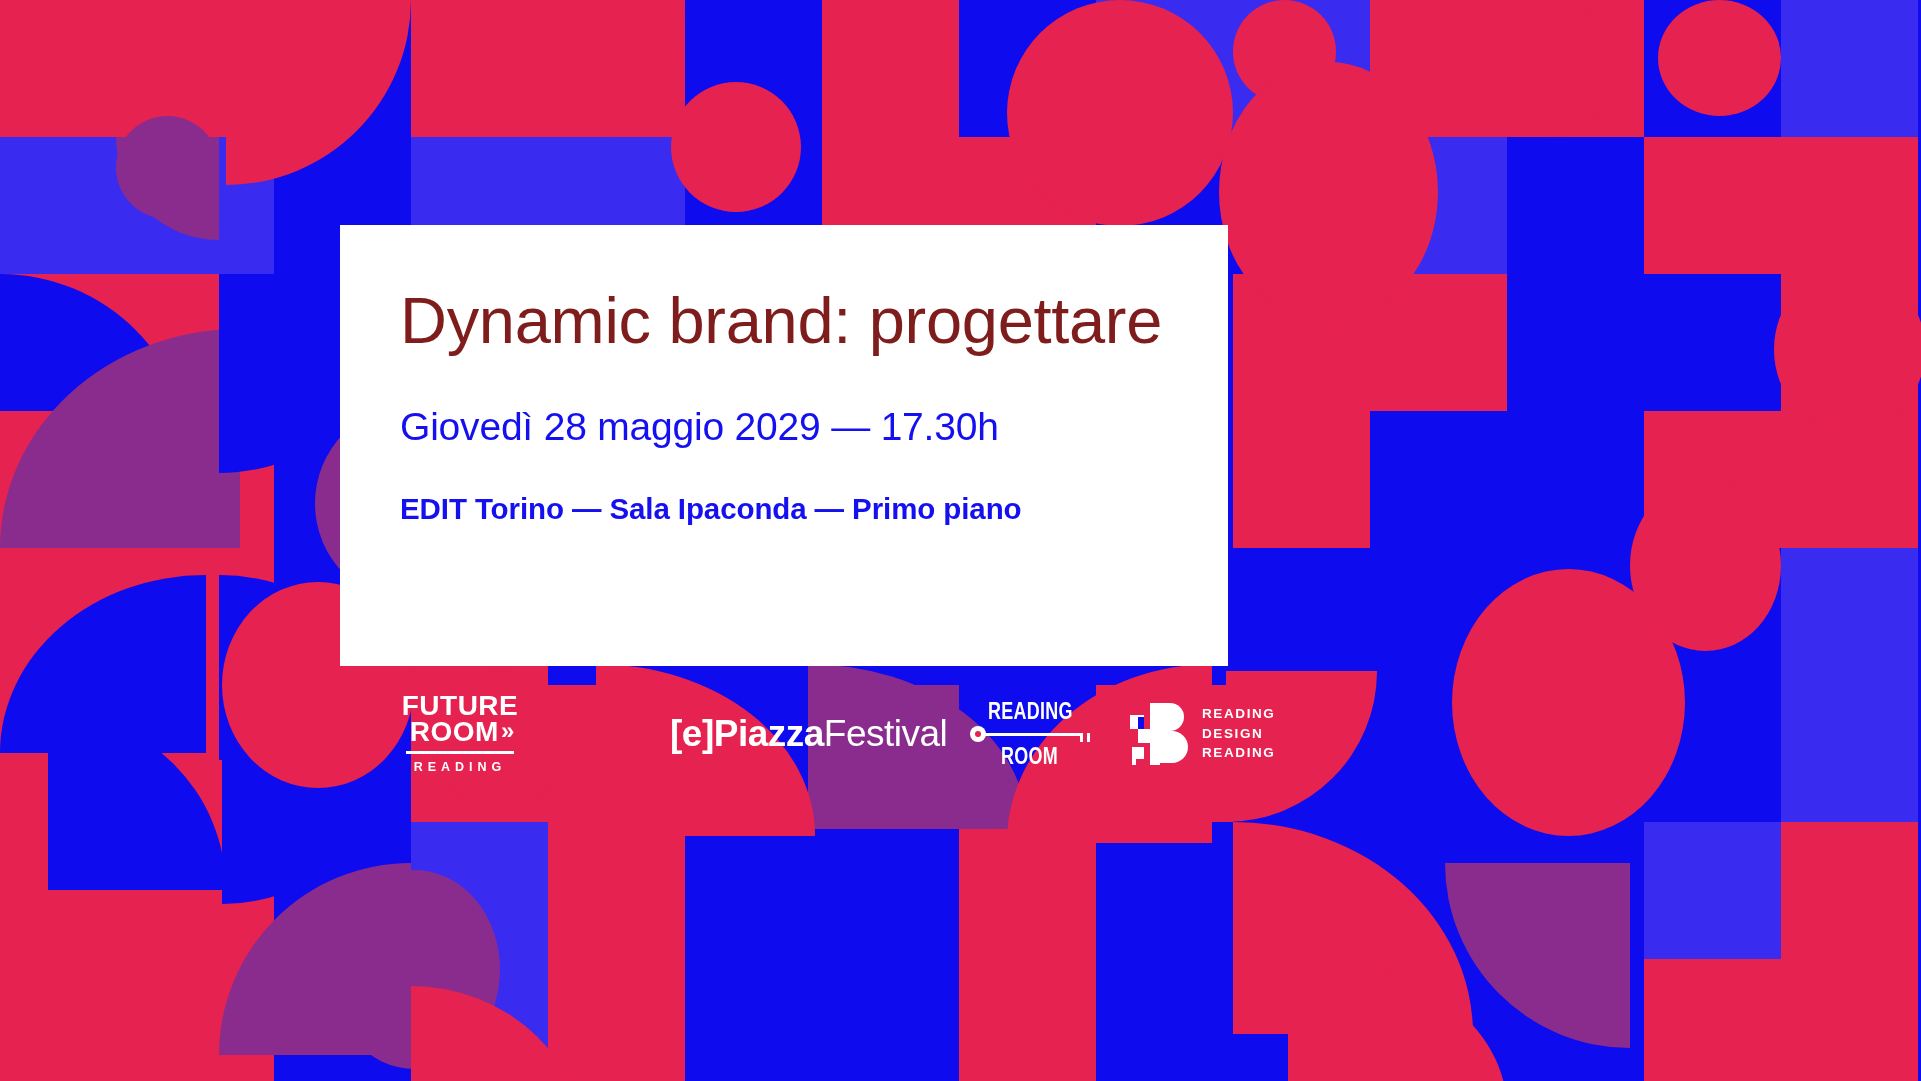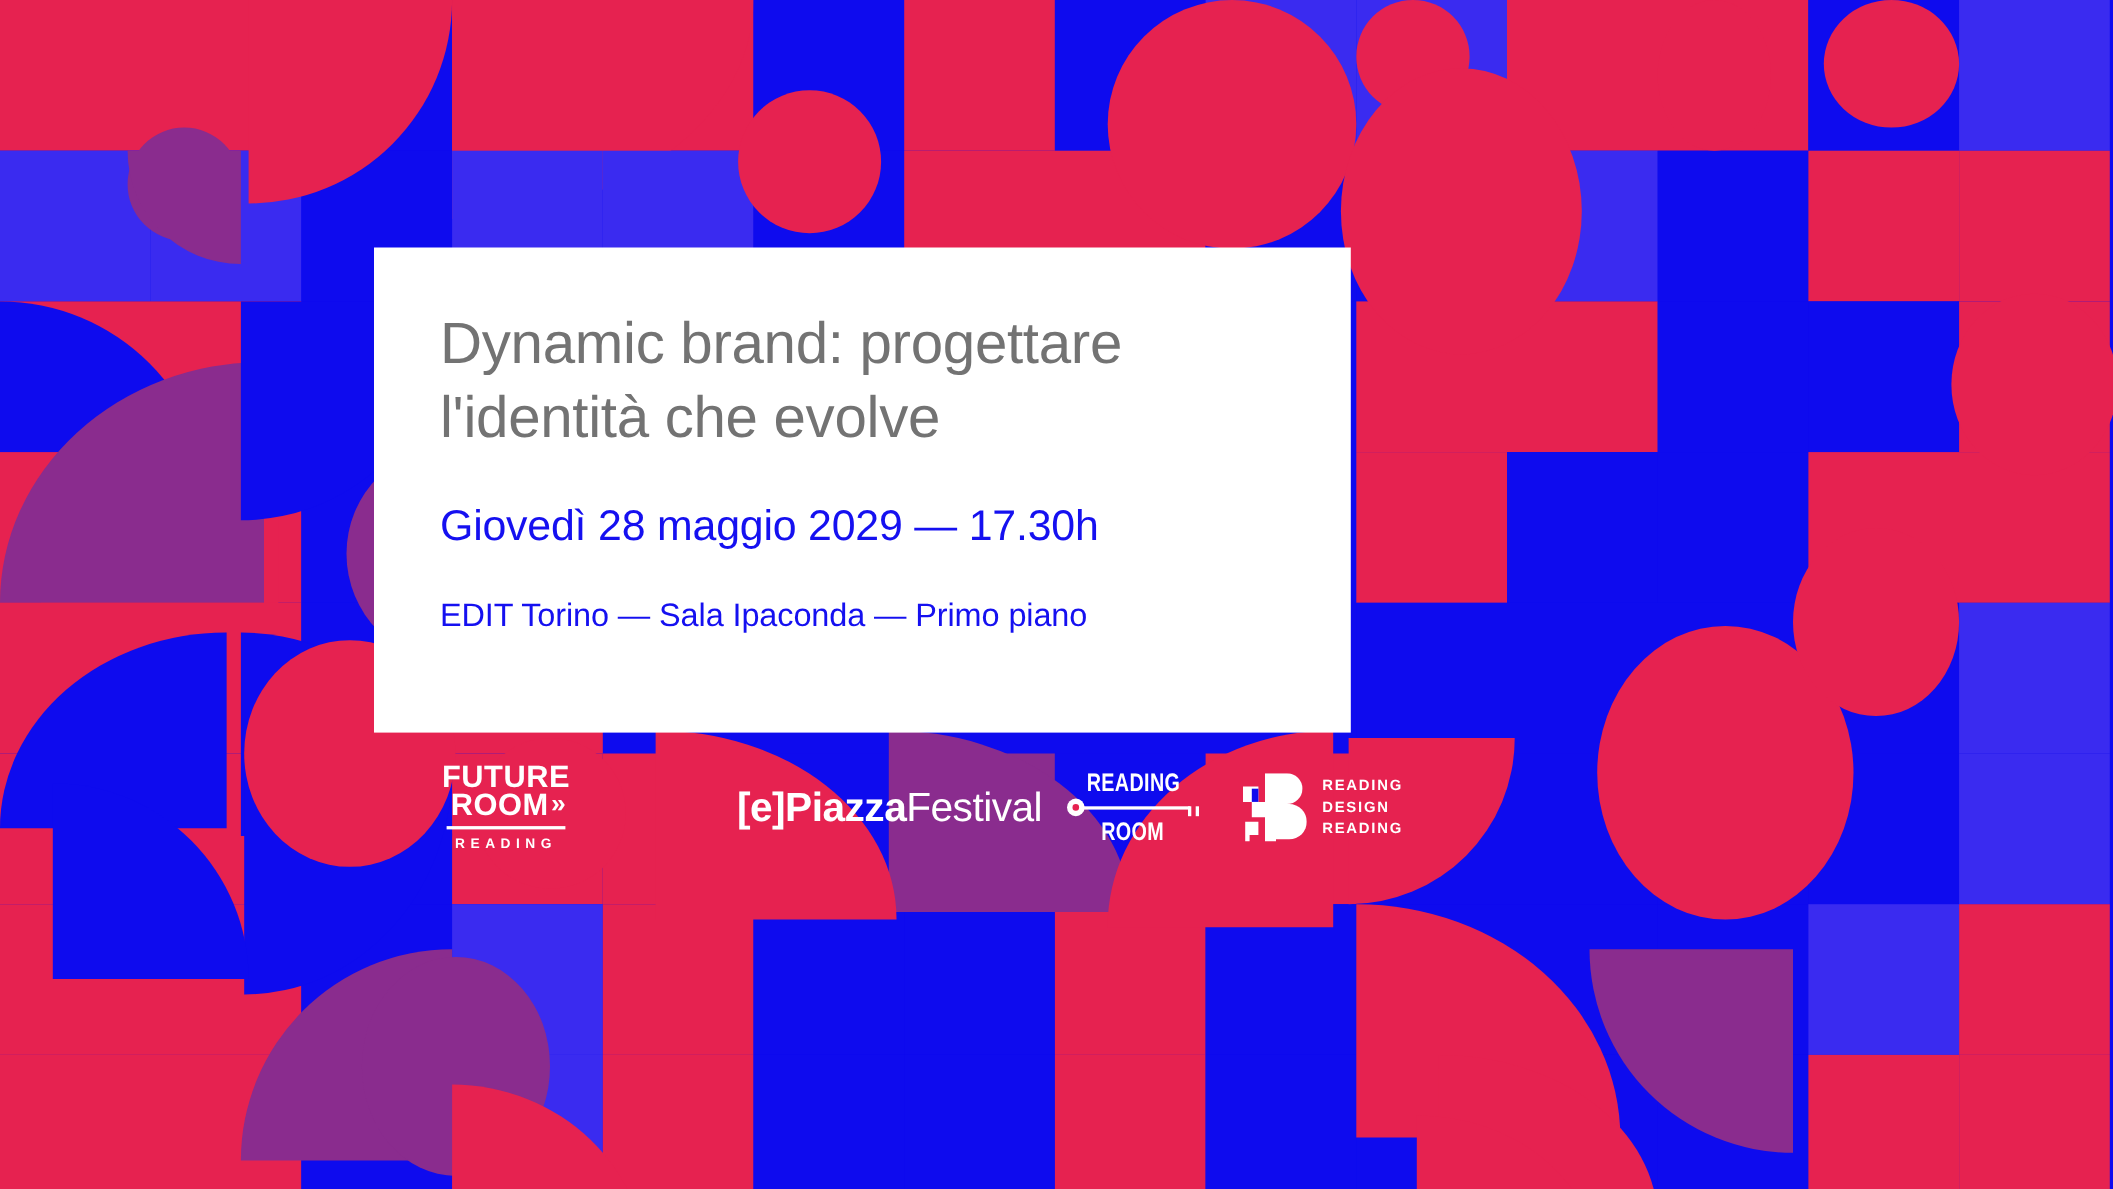--- a/index.html
+++ b/index.html
@@ -11,25 +11,25 @@
   
   #bg{position:absolute;inset:0;}
   .cell{position:absolute;}
   .q{position:absolute;}           
 
   
   #card{position:absolute;left:340px;top:225px;width:888px;height:441px;
         background:#FFFFFF;}
   #card-inner{position:absolute;left:60px;top:55px;right:40px;}
 
-  .title{color:#737373;font-size:53px;line-height:1.26;font-weight:400;
+  .title{color:#7f1d1d;font-size:65px;line-height:1.26;font-weight:400;
          letter-spacing:-0.3px;margin:0;white-space:nowrap;}
   .date{color:#1510F0;font-size:39px;line-height:1.2;font-weight:400;
         margin:42px 0 0 0;letter-spacing:-0.2px;white-space:nowrap;}
-  .venue{color:#1510F0;font-size:29.5px;line-height:1.36;font-weight:400;
+  .venue{color:#1510F0;font-size:29.5px;line-height:1.36;font-weight:700;
          margin:38px 0 0 0;letter-spacing:-0.1px;white-space:nowrap;}
 
   
   #logos{position:absolute;left:340px;top:666px;width:1228px;height:135px;}
   .logo{position:absolute;top:0;height:135px;display:flex;align-items:center;}
 
   
   #lg-fw{left:55px;width:130px;flex-direction:column;justify-content:center;}
   .fw-row{display:block;color:#fff;font-weight:700;letter-spacing:0.5px;
           line-height:0.92;}
@@ -194,21 +194,20 @@
       <div class="q" style="left: 431.55px; top: 671.3px; width: 137px; height: 137px; background: rgb(230, 34, 80); border-radius: 50%;"></div>
       <div class="q" style="left: 1006.95px; top: 664.45px; width: 205.5px; height: 178.1px; background: rgb(230, 34, 80); border-radius: 100% 0px 0px;"></div>
       <div class="q" style="left: 1287.8px; top: 1013.8px; width: 164.4px; height: 137px; background: rgb(230, 34, 80); border-radius: 0px 100% 0px 0px;"></div>
       <div class="q" style="left: 411px; top: 986.4px; width: 178.1px; height: 171.25px; background: rgb(230, 34, 80); border-radius: 0px 100% 0px 0px;"></div>
       <div class="q" style="left: 1657.7px; top: 0px; width: 123.3px; height: 116.45px; background: rgb(230, 34, 80); border-radius: 50%;"></div>
     </div>
 
   <div id="card">
     <div id="card-inner">
       <div class="title">Dynamic brand: progettare</div>
-      <div class="title">l'identità che evolve</div>
       <div class="date">Giovedì 28 maggio 2029 — 17.30h</div>
       <div class="venue">EDIT Torino — Sala Ipaconda —  Primo piano</div>
     </div>
   </div>
 
   <div id="logos">
 
     <div class="logo" id="lg-fw">
       <div class="fw-row fw-1">FUTURE</div>
       <div class="fw-row fw-2">

